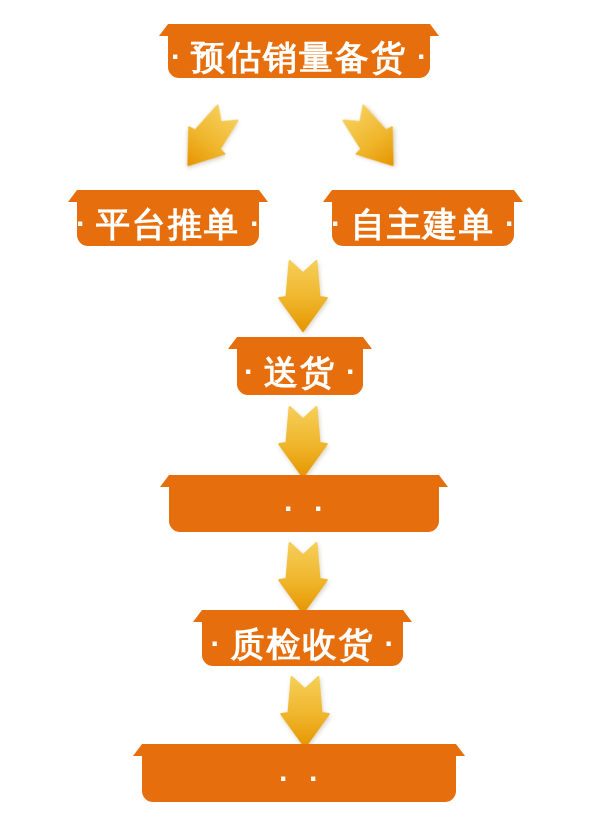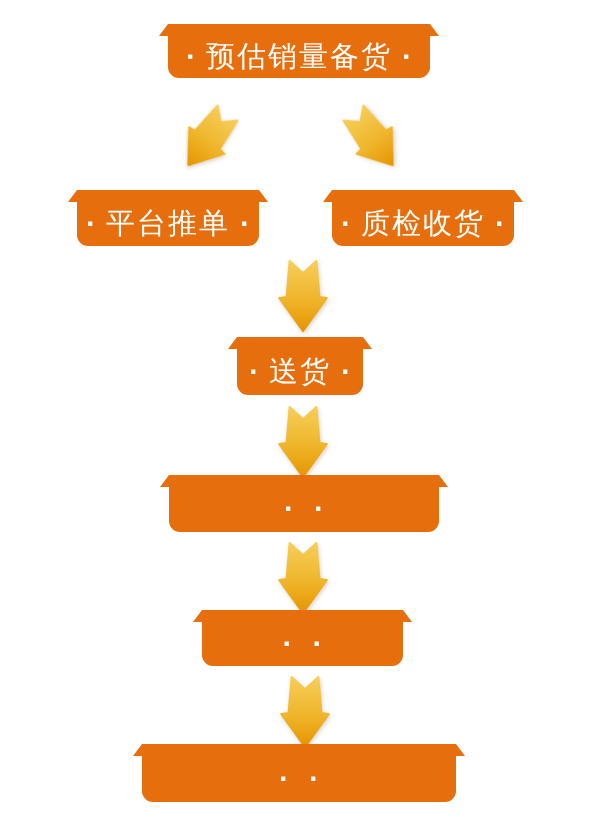--- a/index.html
+++ b/index.html
@@ -19,21 +19,21 @@
     clip-path: polygon(9px 0, calc(100% - 9px) 0, 100% 100%, 0 100%);
   }
   .ribbon .rbody {
     position:absolute; top:11px; bottom:0; left:9px; right:9px;
     background:var(--box-color);
     border-radius:0 0 11px 11px;
     display:flex; align-items:center; justify-content:center;
     color:#fff;
   }
   .ribbon .label {
-    font-size:29px; font-weight:normal; line-height:1;
+    font-size:34px; font-weight:bold; line-height:1;
     letter-spacing:2px; white-space:nowrap;
   }
   .ribbon .dot {
     font-size:30px; font-weight:bold; line-height:1;
     margin:0 10px;
   }
   .arrow {
     position:absolute;
     filter: drop-shadow(1px 2px 2px rgba(130,105,55,0.30));
   }
@@ -76,21 +76,21 @@
       <span class="dot">·</span>
       <span class="label">平台推单</span>
       <span class="dot">·</span>
     </div>
   </div>
 
   <div class="ribbon" style="left:323px; top:190px; width:200px; height:56px;">
     <div class="band"></div>
     <div class="rbody">
       <span class="dot">·</span>
-      <span class="label">质检收货</span>
+      <span class="label">自主建单</span>
       <span class="dot">·</span>
     </div>
   </div>
 
   <svg class="arrow" viewBox="0 0 48 70" style="left:278px; top:260px; width:50px; height:72px;">
     <use href="#arrow-shape"></use>
   </svg>
 
   <div class="ribbon" style="left:228px; top:337px; width:144px; height:58px;">
     <div class="band"></div>
@@ -114,20 +114,21 @@
   </div>
 
   <svg class="arrow" viewBox="0 0 48 70" style="left:278px; top:542px; width:50px; height:72px;">
     <use href="#arrow-shape"></use>
   </svg>
 
   <div class="ribbon" style="left:193px; top:610px; width:219px; height:56px;">
     <div class="band"></div>
     <div class="rbody">
       <span class="dot">·</span>
+      <span class="label">质检收货</span>
       <span class="dot">·</span>
     </div>
   </div>
 
   <svg class="arrow" viewBox="0 0 48 70" style="left:280px; top:676px; width:50px; height:72px;">
     <use href="#arrow-shape"></use>
   </svg>
 
   <div class="ribbon" style="left:133px; top:744px; width:332px; height:58px;">
     <div class="band"></div>

